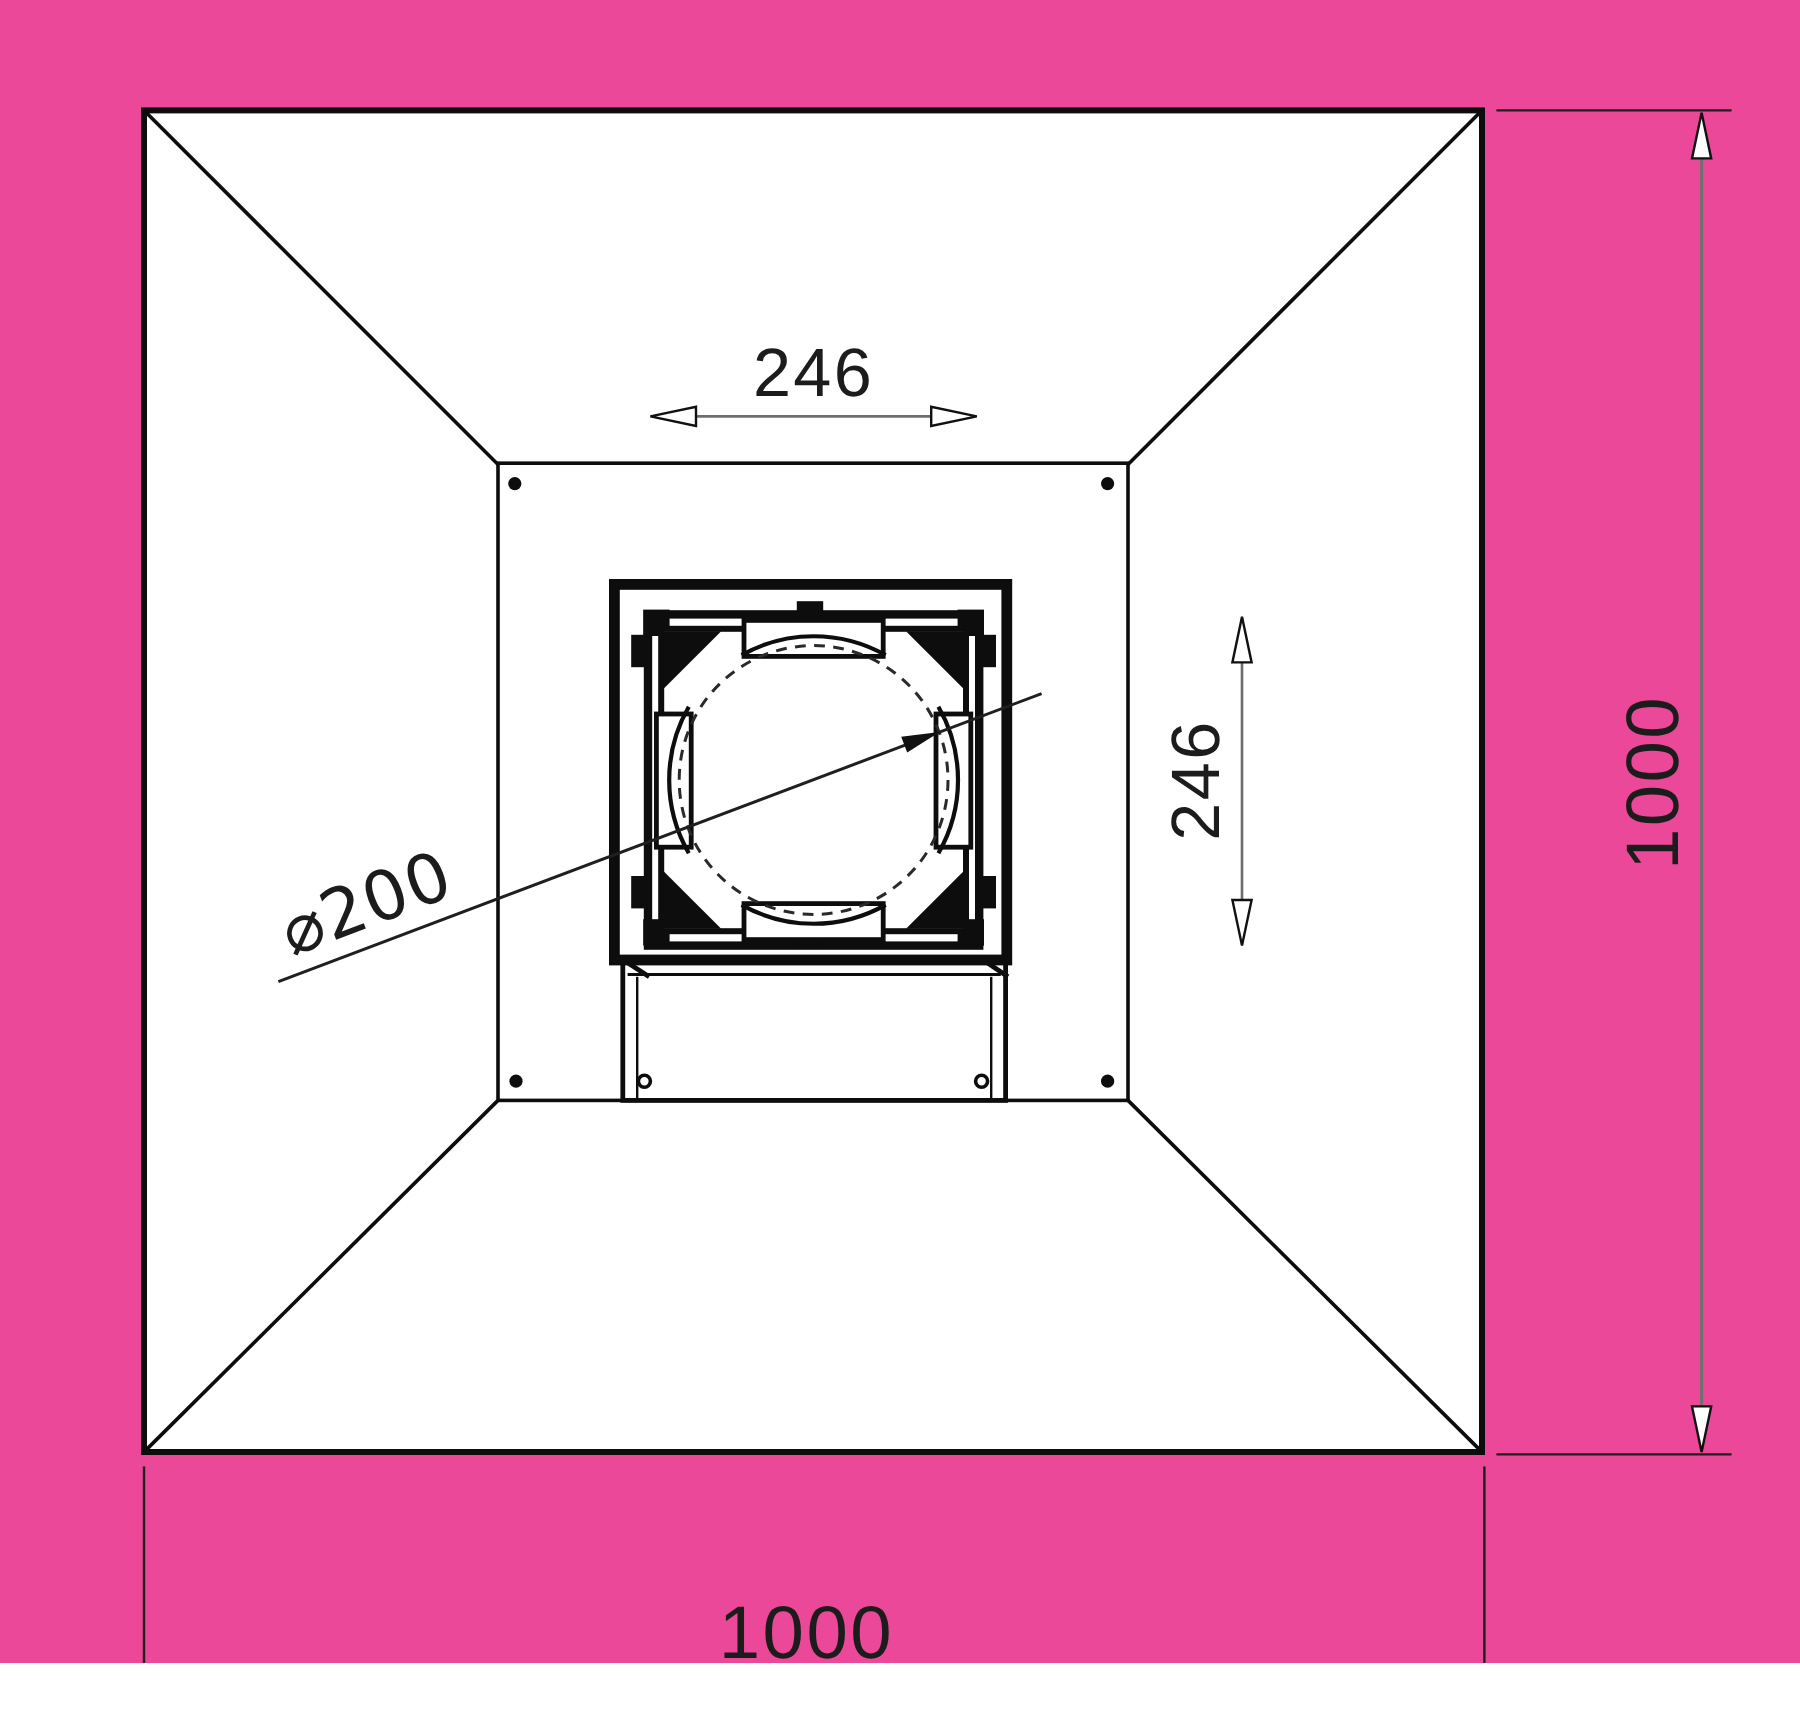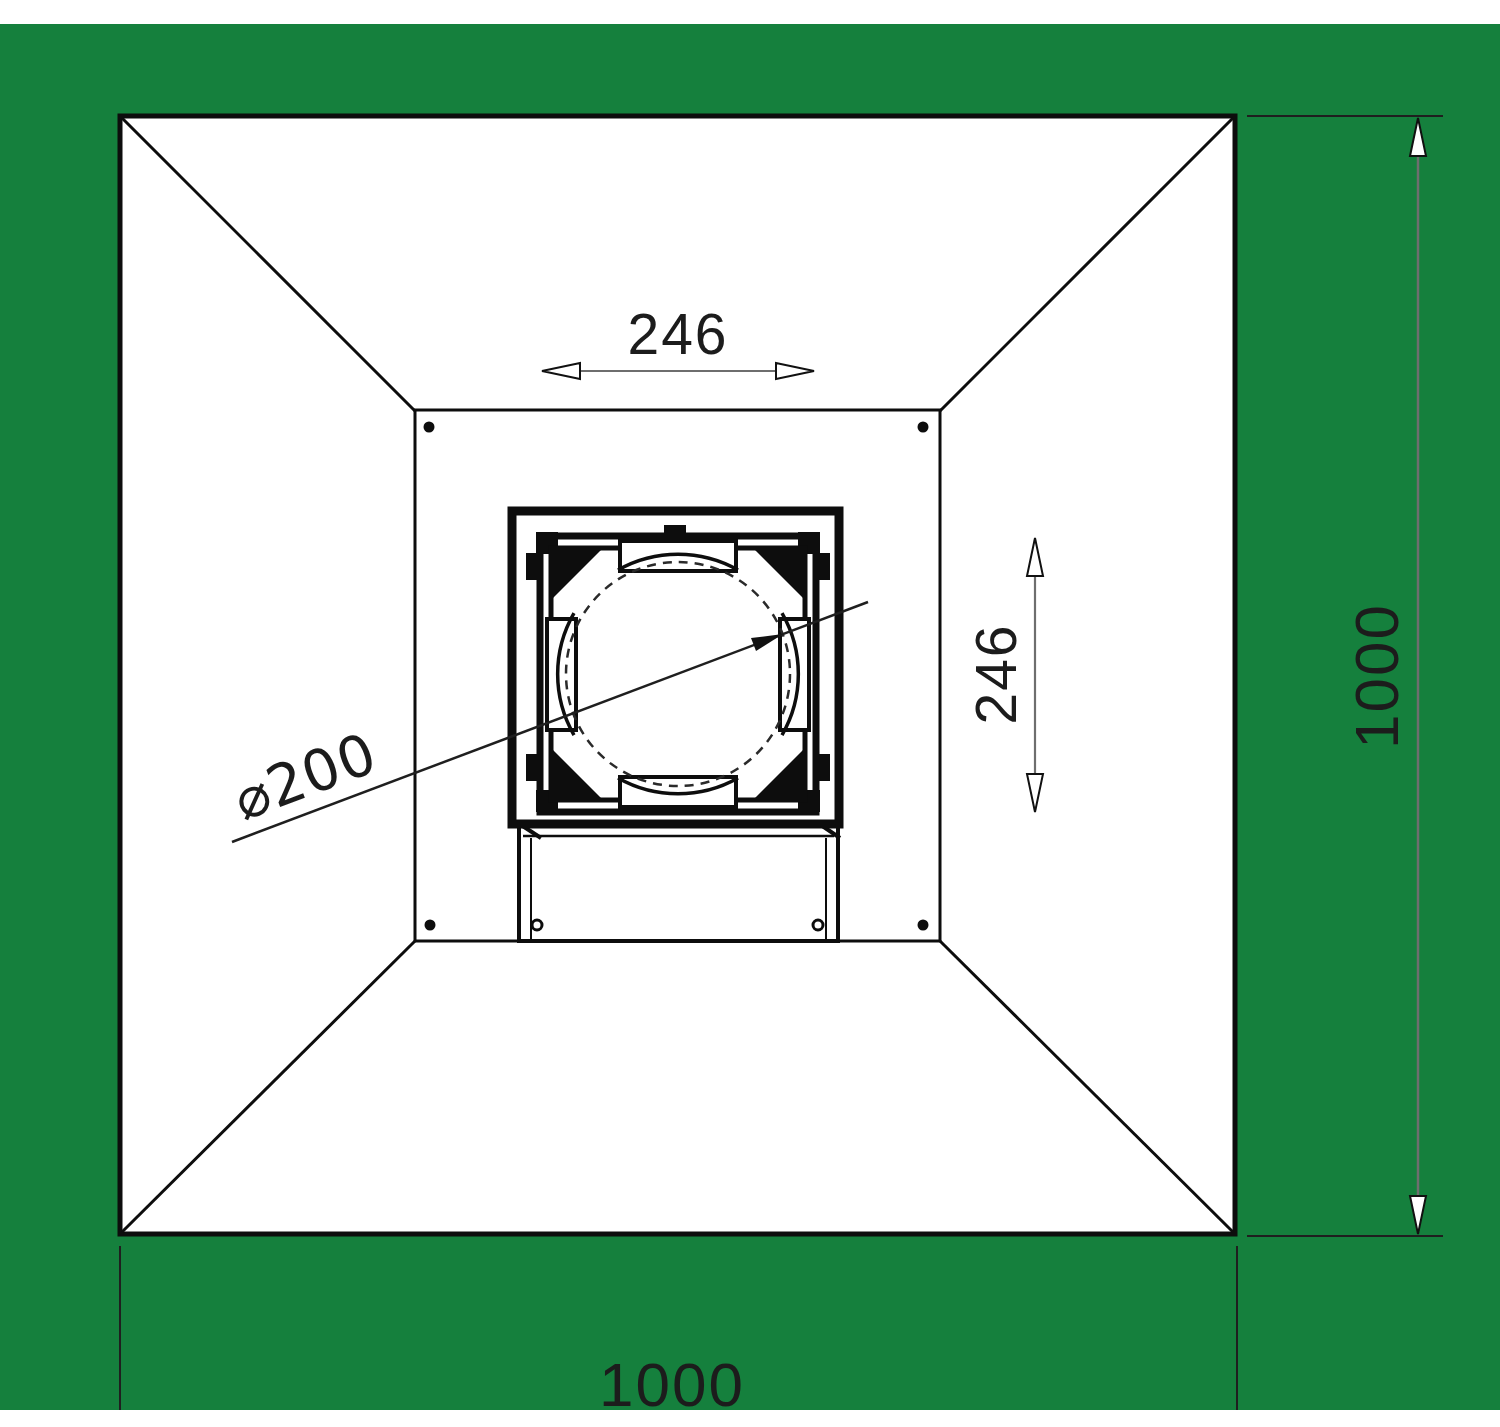--- a/index.html
+++ b/index.html
@@ -1,23 +1,22 @@
 <!DOCTYPE html>
 <html><head>
 <meta charset="utf-8">
 <style>
   html, body { margin: 0; padding: 0; background: #ffffff; }
   .stage {
     position: relative;
     width: 1500px;
     height: 1386px;
-    background: #15803d;
+    background: #ec4899;
     overflow: hidden;
     font-family: "Liberation Sans", sans-serif;
-    margin-top: 24px;
   }
   svg { display: block; }
   text.dim {
     font-family: "Liberation Sans", "DejaVu Sans", sans-serif;
     fill: #1c1c1c;
     letter-spacing: 2px;
   }
   text.dia {
     font-family: "DejaVu Sans", "Liberation Sans", sans-serif;
     fill: #1c1c1c;

